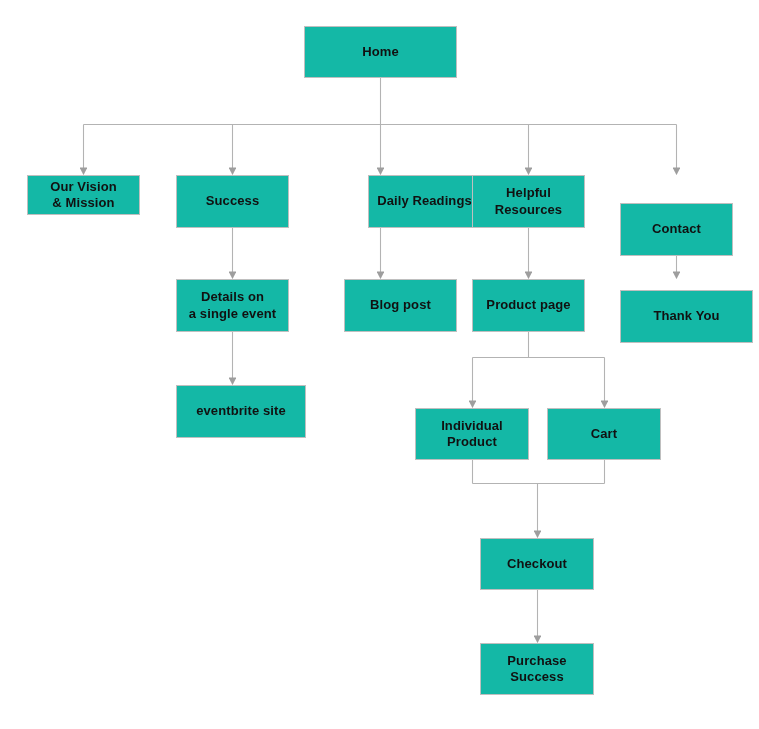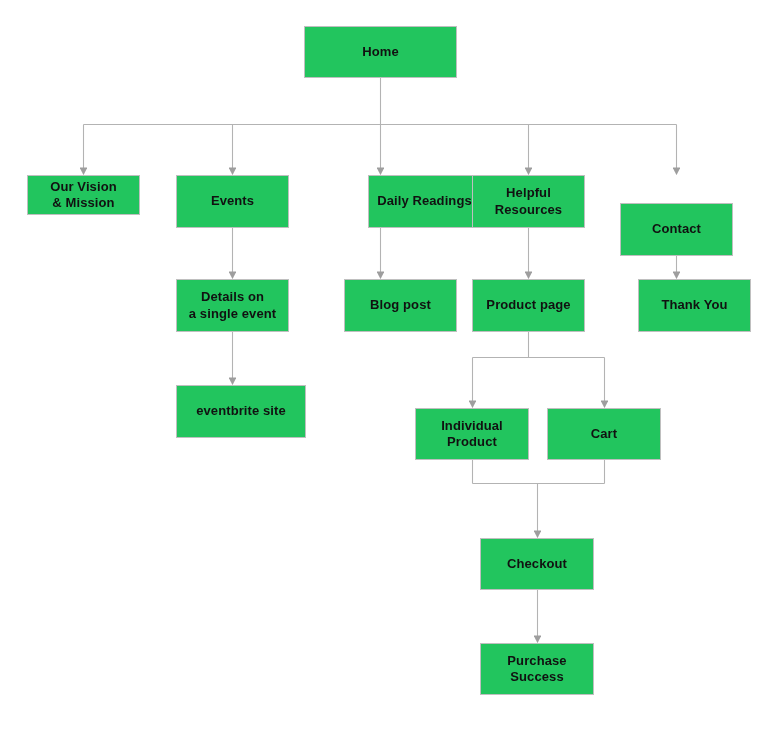--- a/index.html
+++ b/index.html
@@ -22,21 +22,21 @@
     position: absolute;
     left: 0;
     top: 0;
     width: 759px;
     height: 729px;
     pointer-events: none;
   }
   .node {
     position: absolute;
     box-sizing: border-box;
-    background: #22c55e;
+    background: #14b8a6;
     border: 1px solid #bfbfbf;
     display: flex;
     align-items: center;
     justify-content: center;
     text-align: center;
     color: #111111;
     font-weight: bold;
     font-size: 13px;
     line-height: 1.25;
     letter-spacing: 0.1px;
@@ -94,21 +94,21 @@
   <div class="node" style="left:304px; top:26px; width:153px; height:52px;">
     <span class="label">Home</span>
   </div>
 
   <div class="node" style="left:27px; top:175px; width:113px; height:40px;">
     <span class="label">Our Vision
 &amp; Mission</span>
   </div>
 
   <div class="node" style="left:176px; top:175px; width:113px; height:53px;">
-    <span class="label">Events</span>
+    <span class="label">Success</span>
   </div>
 
   <div class="node" style="left:324px; top:175px; width:113px; height:53px;margin-left:44px;">
     <span class="label">Daily Readings</span>
   </div>
 
   <div class="node" style="left:472px; top:175px; width:113px; height:53px;">
     <span class="label">Helpful Resources</span>
   </div>
 
@@ -122,21 +122,21 @@
   </div>
 
   <div class="node" style="left:324px; top:279px; width:113px; height:53px;margin-left:20px;">
     <span class="label">Blog post</span>
   </div>
 
   <div class="node" style="left:472px; top:279px; width:113px; height:53px;">
     <span class="label">Product page</span>
   </div>
 
-  <div class="node" style="left:620px; top:279px; width:113px; height:53px;margin-left:18px;">
+  <div class="node" style="left:620px; top:290px; width:133px; height:53px;">
     <span class="label">Thank You</span>
   </div>
 
   <div class="node" style="left:176px; top:385px; width:130px; height:53px;">
     <span class="label">eventbrite site</span>
   </div>
 
   <div class="node" style="left:415px; top:408px; width:114px; height:52px;">
     <span class="label">Individual Product</span>
   </div>

